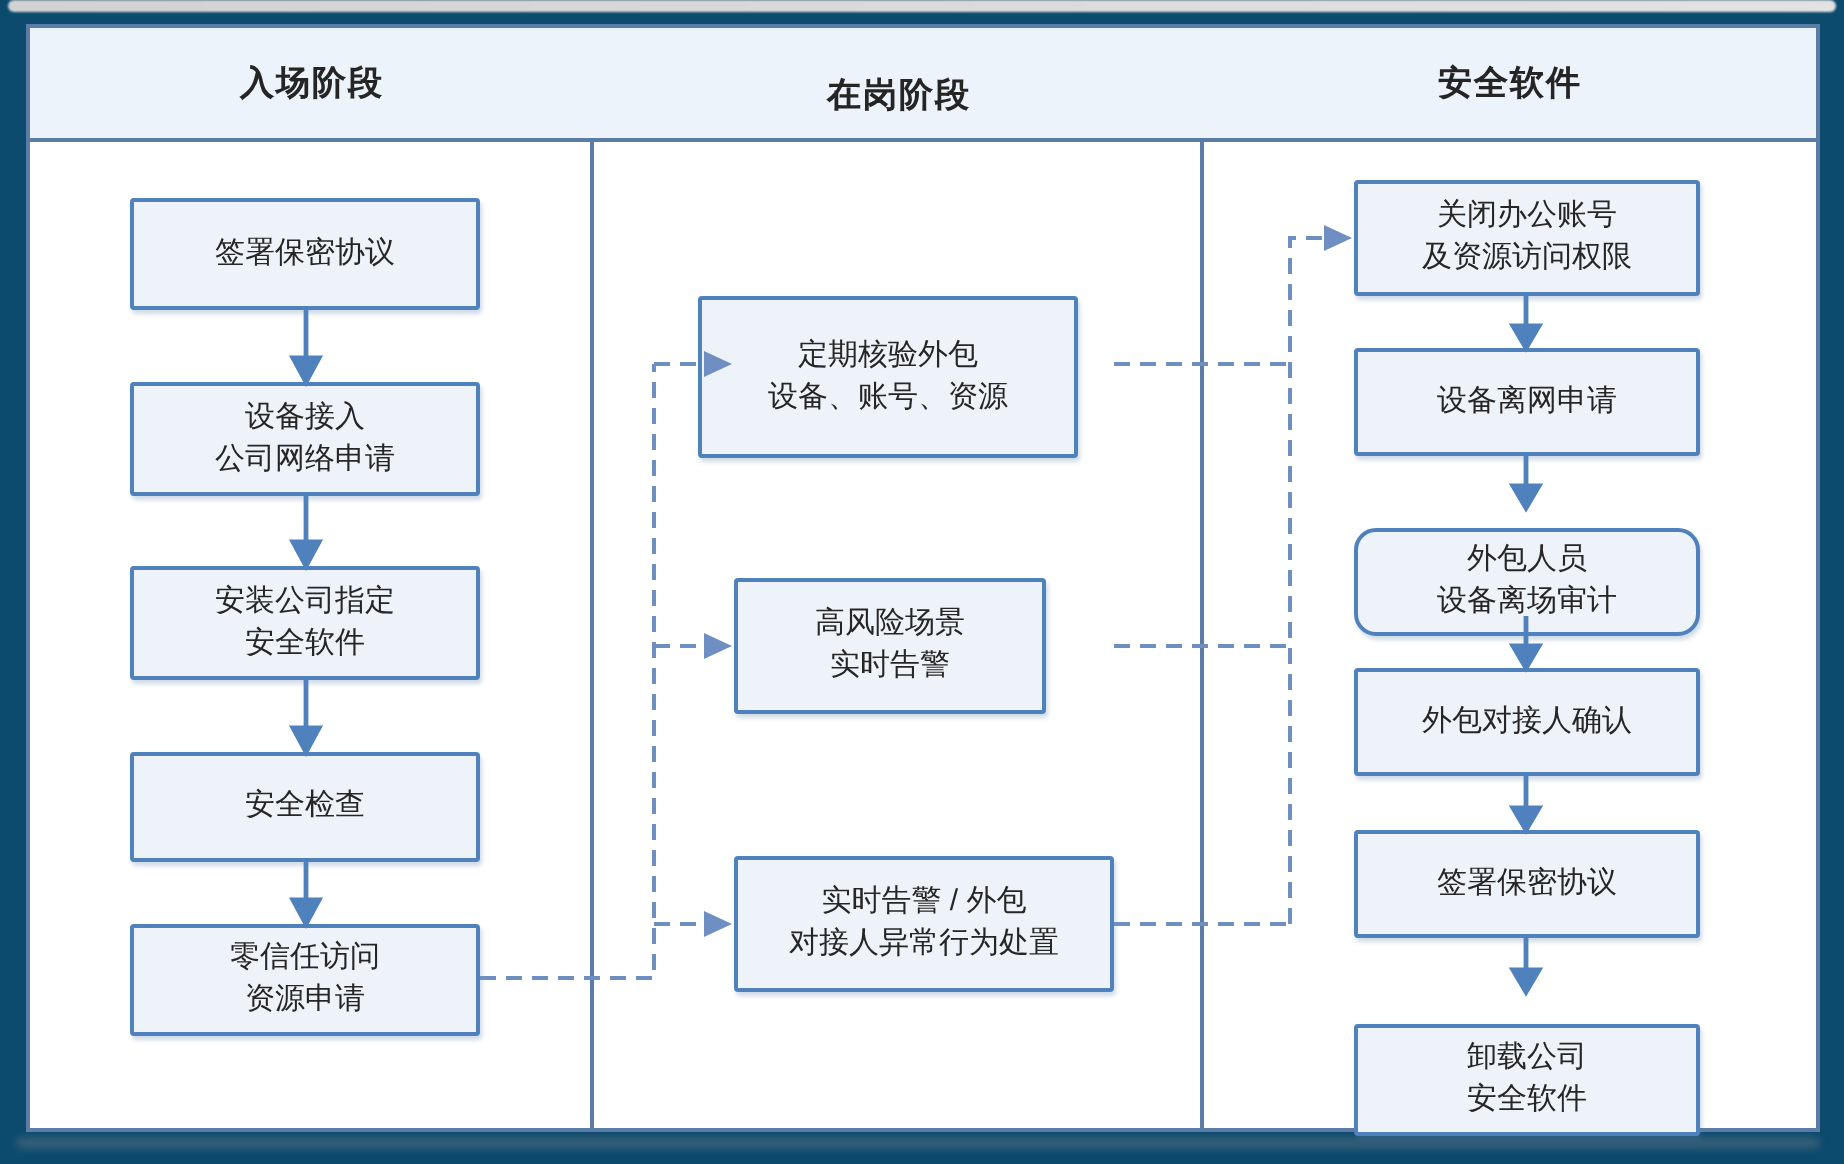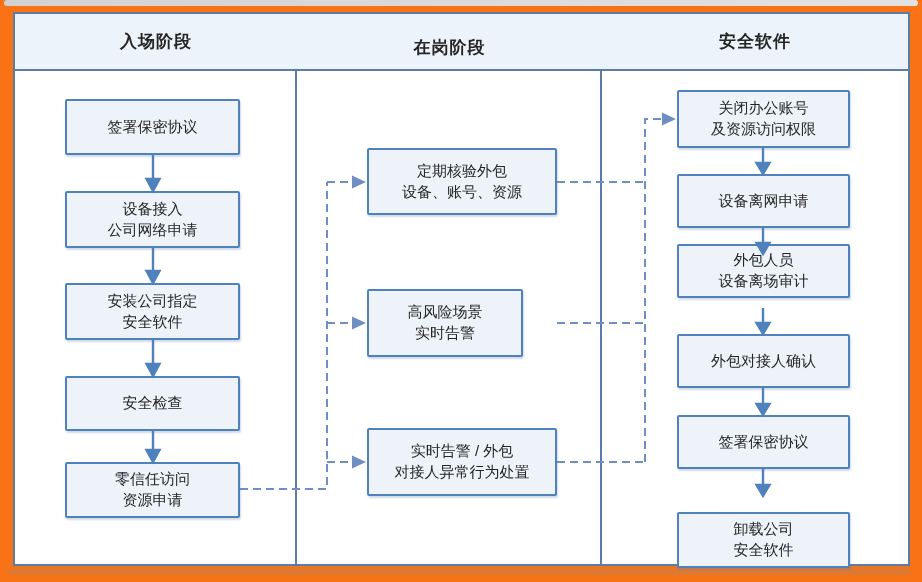--- a/index.html
+++ b/index.html
@@ -3,21 +3,21 @@
 <meta charset="utf-8">
 <style>
   * { margin: 0; padding: 0; box-sizing: border-box; }
   html, body { background: #ffffff; }
   body { font-family: "Liberation Sans", "DejaVu Sans", sans-serif; }
 
   .stage {
     position: relative;
     width: 922px;
     height: 582px;
-    background: #f97316;
+    background: #0c4a6e;
     overflow: hidden;
   }
 
   .top-strip {
     position: absolute;
     left: 4px; top: 0; right: 4px;
     height: 6px;
     background: linear-gradient(to right, #d2d2d2, #dcdcdc 60%, #e2e2e2);
     border-radius: 3px;
     filter: blur(0.6px);
@@ -89,28 +89,28 @@
   }
 
   
   .bL1 { left: 65px;  top: 99px;  width: 175px; height: 56px; }
   .bL2 { left: 65px;  top: 191px; width: 175px; height: 57px; }
   .bL3 { left: 65px;  top: 283px; width: 175px; height: 57px; }
   .bL4 { left: 65px;  top: 376px; width: 175px; height: 55px; }
   .bL5 { left: 65px;  top: 462px; width: 175px; height: 56px; }
 
   
-  .bM1 { left: 367px; top: 148px; width: 190px; height: 67px; }
+  .bM1 { left: 349px; top: 148px; width: 190px; height: 81px; }
   .bM2 { left: 367px; top: 289px; width: 156px; height: 68px; }
   .bM3 { left: 367px; top: 428px; width: 190px; height: 68px; }
 
   
   .bR1 { left: 677px; top: 90px;  width: 173px; height: 58px; }
   .bR2 { left: 677px; top: 174px; width: 173px; height: 54px; }
-  .bR3 { left: 677px; top: 244px; width: 173px; height: 54px; }
+  .bR3 { left: 677px; top: 264px; width: 173px; height: 54px; border-radius: 11px; }
   .bR4 { left: 677px; top: 334px; width: 173px; height: 54px; }
   .bR5 { left: 677px; top: 415px; width: 173px; height: 54px; }
   .bR6 { left: 677px; top: 496px; width: 173px; height: 56px; margin-top: 16px; }
 
   .connector-layer {
     position: absolute;
     left: 0; top: 0;
     width: 922px; height: 582px;
     z-index: 3;
     pointer-events: none;

